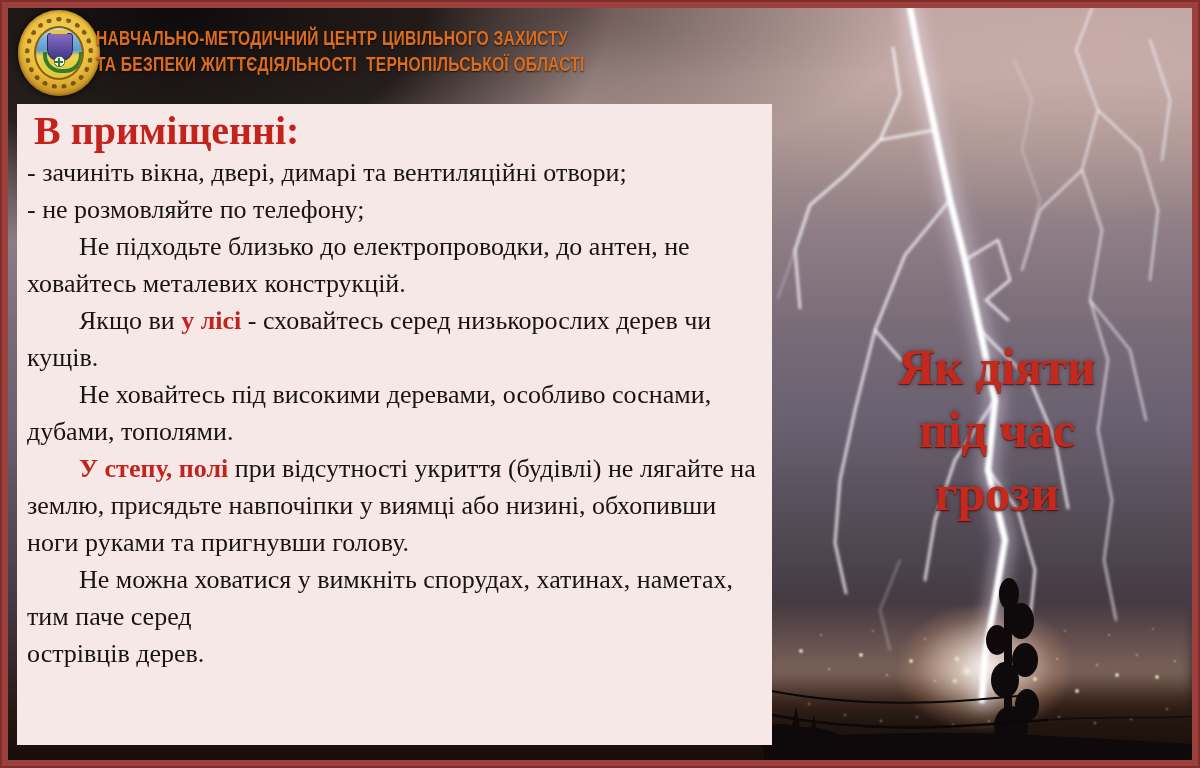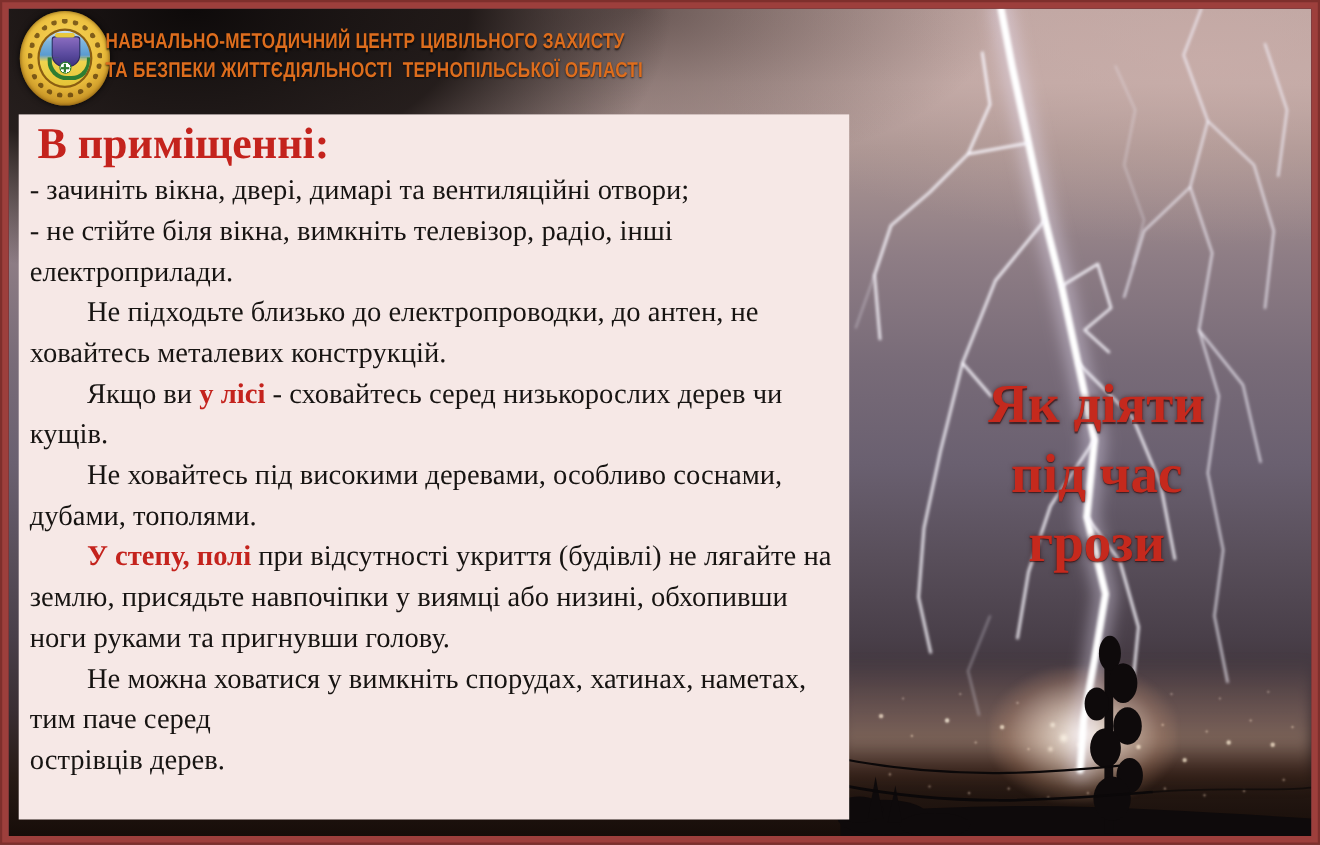--- a/index.html
+++ b/index.html
@@ -1,18 +1,18 @@
 <!DOCTYPE html>
 <html><head>
 <meta charset="utf-8">
 <style>
   html,body{margin:0;padding:0;background:#3a3a3a;}
   .frame{position:relative;width:1200px;height:768px;background:#9d3f3c;box-sizing:border-box;
          box-shadow:inset 0 0 0 2px #7e2f2c;font-family:"Liberation Sans",sans-serif;}
-  .inner{position:absolute;left:8px;top:8px;width:1184px;height:752px;background:#0f172a;overflow:hidden;}
+  .inner{position:absolute;left:8px;top:8px;width:1184px;height:752px;background:#ffffff;overflow:hidden;}
 
   
   .photo{position:absolute;left:0;top:0;width:100%;height:100%;
     background:
       radial-gradient(ellipse 560px 320px at 14% 0%, rgba(8,5,5,0.97) 0%, rgba(14,9,8,0.85) 45%, rgba(14,9,8,0) 78%),
       radial-gradient(ellipse 480px 220px at 48% 0%, rgba(36,24,22,0.55) 0%, rgba(36,24,22,0) 70%),
       radial-gradient(ellipse 700px 260px at 92% 6%, rgba(205,176,172,0.55) 0%, rgba(205,176,172,0) 65%),
       linear-gradient(180deg,#bda4a0 0%,#c0a8a4 9%,#ab9592 17%,#8e7d85 30%,#786b78 43%,#6a6070 55%,#594f5b 66%,#493f49 76%,#392d32 85%,#271a14 93%,#170d09 100%);}
   .horizon{position:absolute;left:756px;top:592px;width:428px;height:118px;filter:blur(6px);
     background:linear-gradient(180deg,rgba(214,170,150,0) 0%,rgba(214,170,150,0.28) 35%,rgba(226,186,160,0.42) 62%,rgba(120,70,50,0.22) 85%,rgba(0,0,0,0) 100%);}
@@ -168,21 +168,21 @@
       </div>
       <div class="org-title">
         <div class="org-line">НАВЧАЛЬНО-МЕТОДИЧНИЙ ЦЕНТР ЦИВІЛЬНОГО ЗАХИСТУ</div>
         <div class="org-line">ТА БЕЗПЕКИ ЖИТТЄДІЯЛЬНОСТІ  ТЕРНОПІЛЬСЬКОЇ ОБЛАСТІ</div>
       </div>
     </div>
 
     <div class="panel">
       <div class="panel-heading">В приміщенні:</div>
       <div class="para">- зачиніть вікна, двері, димарі та вентиляційні отвори;</div>
-      <div class="para">- не стійте біля вікна, вимкніть телевізор, радіо, інші електроприлади.</div>
+      <div class="para">- не розмовляйте по телефону;</div>
       <div class="para indent">Не підходьте близько до електропроводки, до антен, не ховайтесь металевих  конструкцій.</div>
       <div class="para indent"><span>Якщо ви </span><span class="red-strong">у лісі</span><span> - сховайтесь серед низькорослих дерев чи кущів.</span></div>
       <div class="para indent">Не ховайтесь під високими деревами, особливо соснами, дубами, тополями.</div>
       <div class="para indent"><span class="red-strong">У степу, полі</span><span> при відсутності укриття (будівлі) не лягайте на землю, присядьте  навпочіпки у виямці або низині, обхопивши ноги руками та пригнувши голову.</span></div>
       <div class="para indent"><span>Не можна ховатися у вимкніть спорудах, хатинах, наметах, тим паче серед</span><br><span>острівців дерев.</span></div>
     </div>
 
     <div class="storm-title">
       <div>Як діяти</div>
       <div>під час</div>

